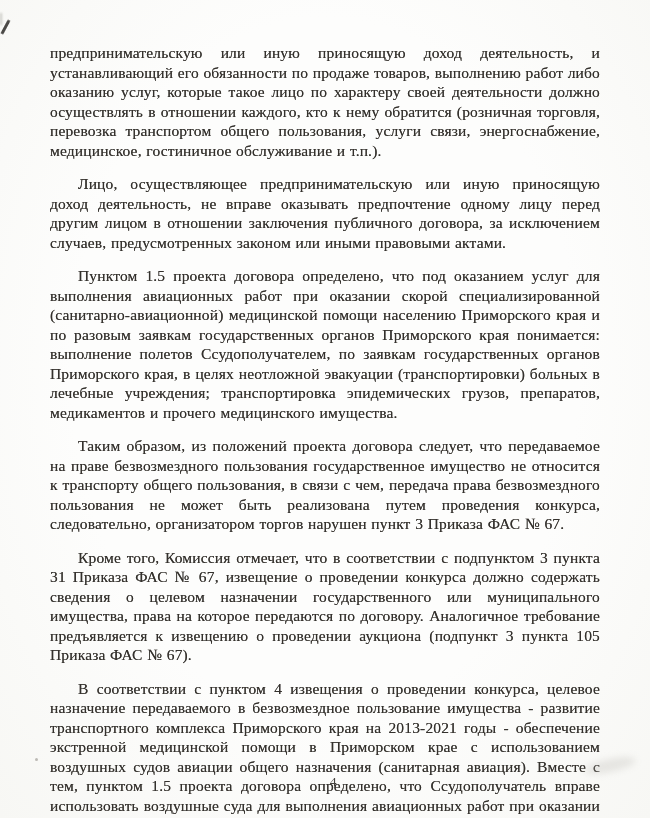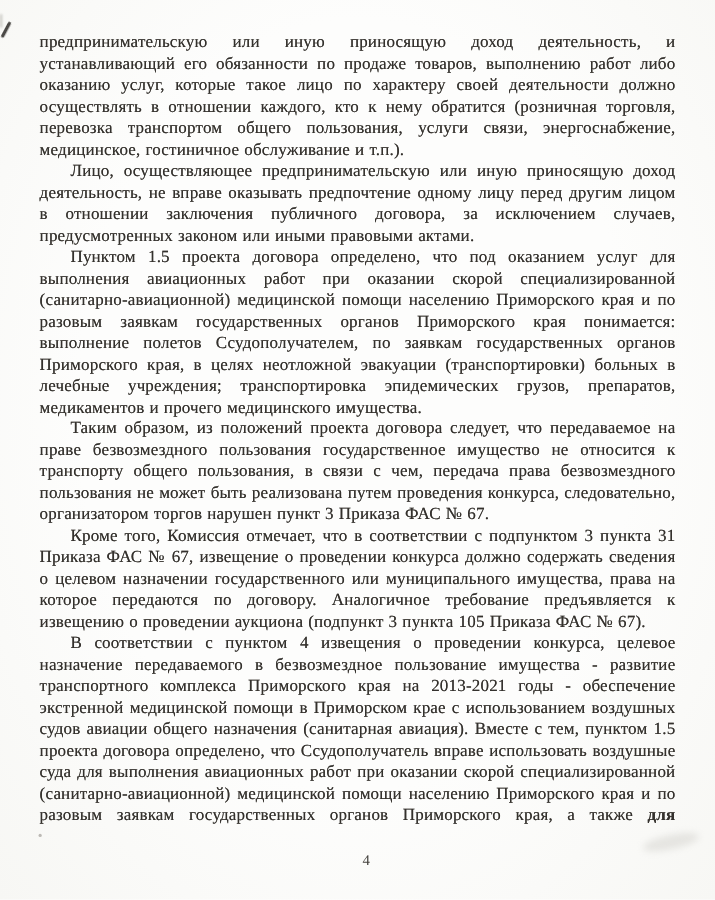--- a/index.html
+++ b/index.html
@@ -24,21 +24,21 @@
       color: #34312d;
       font-size: 15.5px;
       line-height: 19.5px;
       text-align: justify;
       letter-spacing: 0.15px;
       word-spacing: 0.6px;
       filter: blur(0.28px);
       text-shadow: 0 0 0.55px rgba(55, 52, 47, 0.75);
     }
     .text-block p {
-      margin: 0;
+      margin: 14px;
       padding: 0;
     }
     p.indent { text-indent: 28px; }
     p.justify-last { text-align-last: justify; }
     .bold-tail { font-weight: bold; }
     .page-number {
       position: absolute;
       left: 0;
       top: 774px;
       width: 100%;

